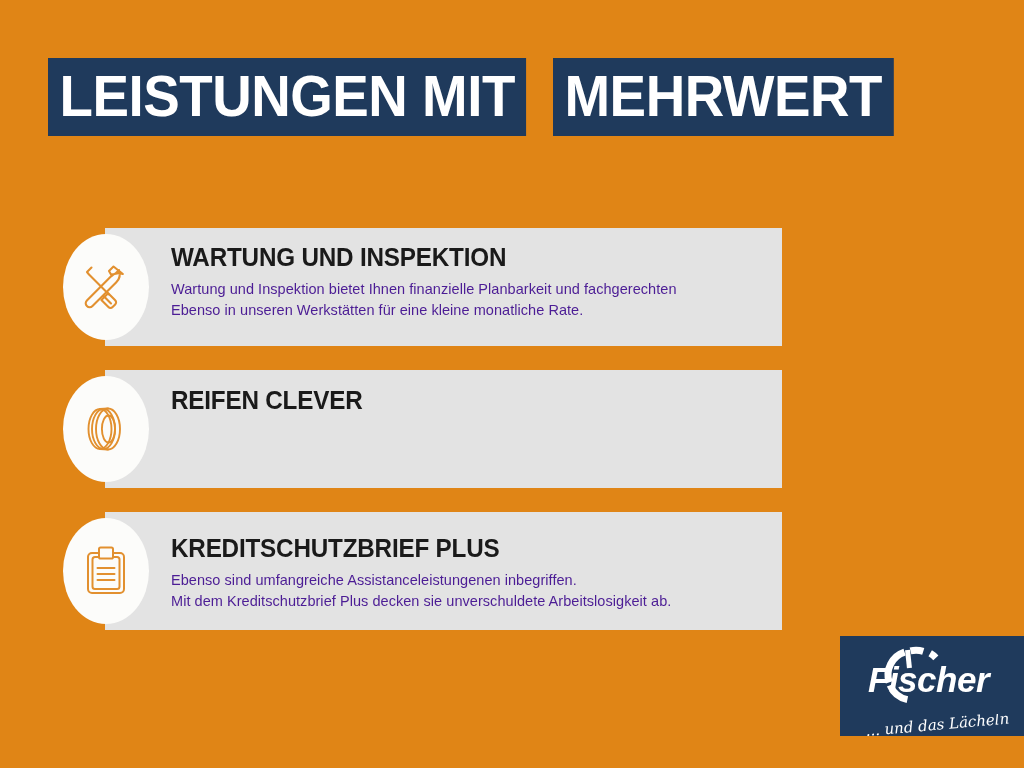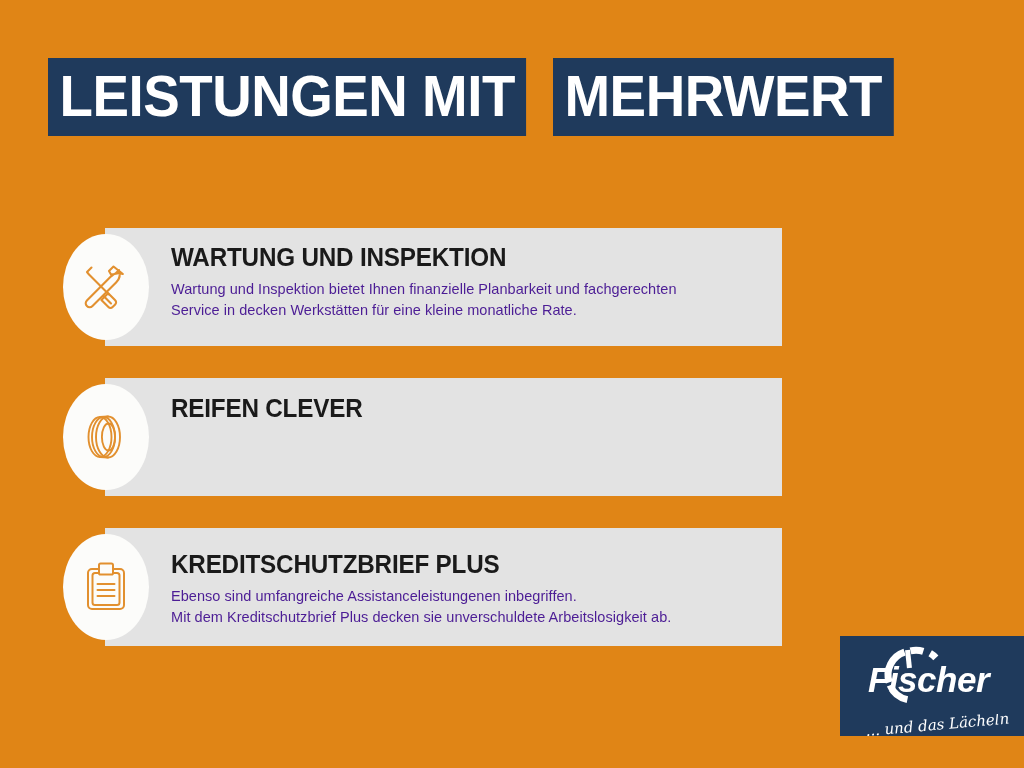--- a/index.html
+++ b/index.html
@@ -40,21 +40,21 @@
 
   
   .cards {
     position:absolute;
     left:0; top:228px;
     width:1024px;
   }
   .card {
     position:relative;
     height:118px;
-    margin-bottom:32px;
+    margin-bottom:24px;
   }
   .card-bg {
     position:absolute;
     left:105px; top:0;
     width:677px; height:118px;
     background:#E3E3E3;
   }
   .icon-circle {
     position:absolute;
     left:63px; top:6px;
@@ -164,21 +164,21 @@
         <path d="M13.5 8.5 L9.0 13.0 L11.0 15.5 L31.0 35.5"></path>
         <path d="M30.2 34.2 L37.2 41.2 C38.4 42.4 38.4 44.2 37.2 45.4 L34.6 48.0
                  C33.4 49.2 31.6 49.2 30.4 48.0 L23.4 41.0 Z"></path>
         <path d="M25.6 37.0 L33.0 44.4"></path>
       </svg>
     </div>
     <div class="card-text">
       <div class="card-title">WARTUNG UND INSPEKTION</div>
       <div class="card-body">
         <span>Wartung und Inspektion bietet Ihnen finanzielle Planbarkeit und fachgerechten</span>
-        <span>Service in decken Werkstätten für eine kleine monatliche Rate.</span>
+        <span>Ebenso in unseren Werkstätten für eine kleine monatliche Rate.</span>
       </div>
     </div>
   </div>
 
   <div class="card c2">
     <div class="card-bg"></div>
     <div class="icon-circle">
       <svg width="56" height="56" viewBox="0 0 56 56" fill="none" stroke="#E2902F" stroke-width="1.9" stroke-linecap="round" stroke-linejoin="round">
 
         <ellipse cx="22" cy="28" rx="11.5" ry="20"></ellipse>

